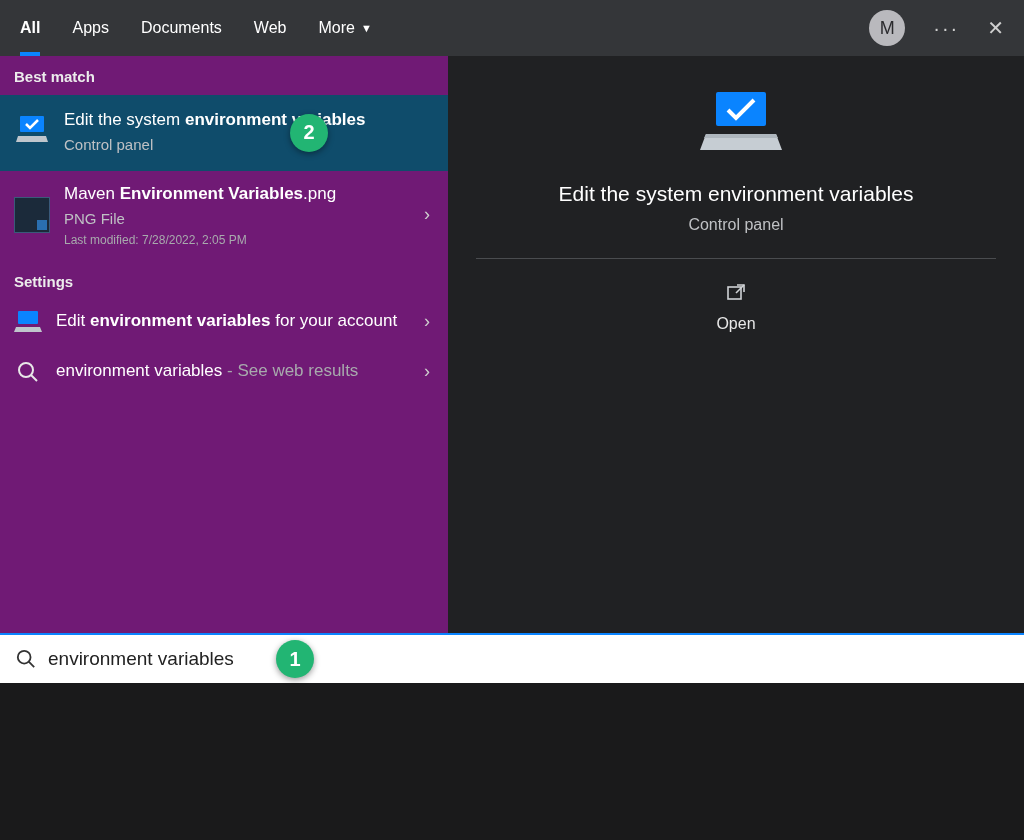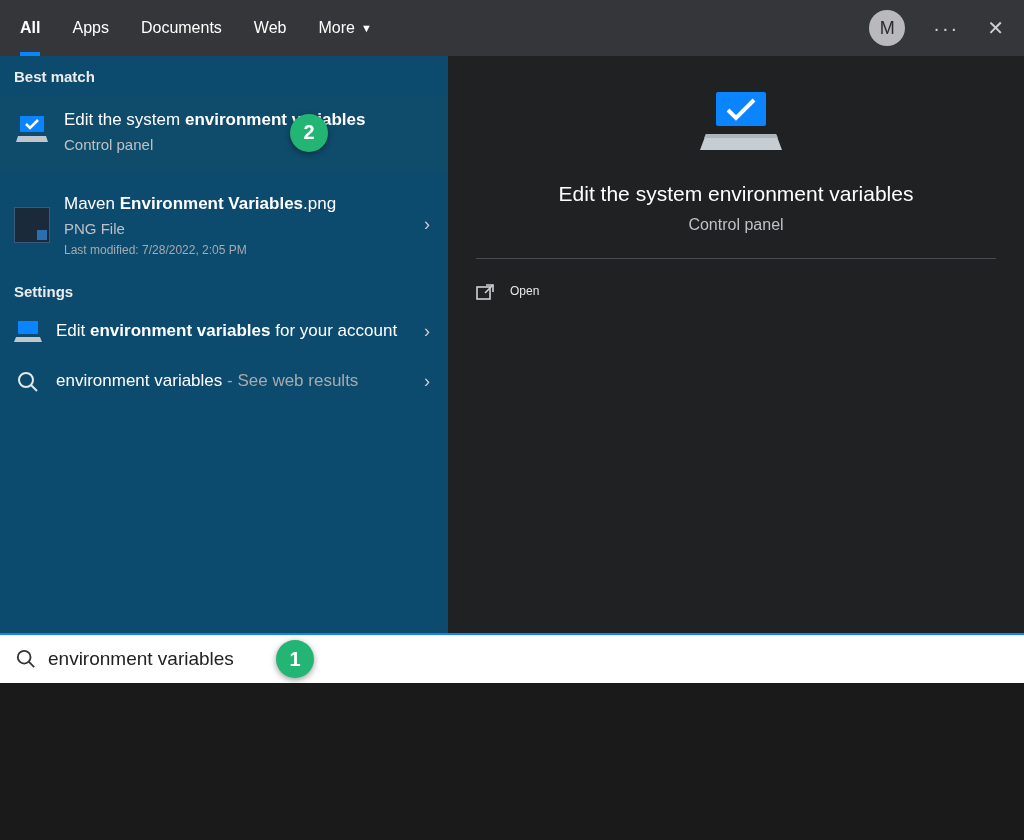--- a/index.html
+++ b/index.html
@@ -13,21 +13,21 @@
   .tab.active { color: #ffffff; font-weight: 600; }
   .tab.active::after { content: ""; position: absolute; bottom: 0; left: 0; right: 0; height: 4px; background: #0a84ff; }
   .tab .chev { margin-left: 6px; font-size: 11px; }
   .topbar-right { margin-left: auto; display: flex; align-items: center; gap: 28px; }
   .avatar { width: 36px; height: 36px; border-radius: 50%; background: #b9b9bd; color: #2b2b2e; display: flex; align-items: center; justify-content: center; font-size: 18px; font-weight: 500; }
   .ellipsis { color: #cfcfcf; font-size: 20px; letter-spacing: 2px; cursor: pointer; }
   .close-x { color: #cfcfcf; font-size: 20px; cursor: pointer; font-weight: 300; }
 
   
   .main { flex: 1; display: flex; min-height: 0; }
-  .left { width: 448px; background: #0c4a6e; display: flex; flex-direction: column; overflow: hidden; }
+  .left { width: 448px; background: #701a75; display: flex; flex-direction: column; overflow: hidden; }
   .right { flex: 1; background: #202123; display: flex; flex-direction: column; }
 
   .section-hdr { padding: 12px 14px 10px 14px; font-size: 15px; font-weight: 600; color: #ececec; }
 
   .row { display: flex; align-items: center; padding: 10px 14px; gap: 14px; cursor: pointer; position: relative; }
   .row.selected { background: #0f4c6b; }
   .row .thumb { width: 36px; height: 36px; flex: none; display: flex; align-items: center; justify-content: center; }
   .row .body { flex: 1; min-width: 0; }
   .row .title { font-size: 17px; color: #fff; line-height: 1.35; }
   .row .title b { font-weight: 700; }
@@ -37,21 +37,21 @@
 
   .badge { position: absolute; width: 38px; height: 38px; border-radius: 50%; background: #22b573; color: #fff; display: flex; align-items: center; justify-content: center; font-size: 20px; font-weight: 600; z-index: 10; box-shadow: 0 2px 6px rgba(0,0,0,0.4); }
 
   
   .preview-wrap { padding-top: 32px; display: flex; flex-direction: column; align-items: center; }
   .preview-icon { width: 80px; height: 70px; position: relative; margin-bottom: 24px; }
   .preview-title { font-size: 21px; color: #fff; text-align: center; margin-bottom: 10px; }
   .preview-sub { font-size: 16px; color: #bfc1c4; text-align: center; margin-bottom: 24px; }
   .preview-sep { height: 1px; background: #4a4c4f; margin: 0 28px; }
   .actions { padding: 16px 28px; }
-  .action-row { display: flex; align-items: center; gap: 16px; padding: 8px 0; cursor: pointer; color: #e8e8e8; font-size: 12px; }
+  .action-row { display: flex; align-items: center; gap: 16px; padding: 8px 0; cursor: pointer; color: #e8e8e8; font-size: 16px; flex-direction: column; }
   .open-icon { width: 18px; height: 16px; position: relative; }
 
   
   .searchbar { height: 50px; border-top: 2px solid #0a84ff; background: #ffffff; display: flex; align-items: center; padding: 0 16px; gap: 12px; position: relative; }
   .searchbar .mag { color: #333; }
   .searchbar input { flex: 1; border: none; outline: none; font-size: 19px; color: #222; font-family: inherit; background: transparent; }
 
   
   .png-thumb { width: 36px; height: 36px; background: #1b2a3a; border: 1px solid #3a5a7a; position: relative; }
   .png-thumb::after { content: ""; position: absolute; right: 2px; bottom: 2px; width: 10px; height: 10px; background: #2a6fb0; }
@@ -109,21 +109,21 @@
           <div class="title">
             <span>Edit the system </span><b>environment variables</b>
           </div>
           <div class="sub">Control panel</div>
         </div>
         <div class="badge" style="right:120px; top:50%; transform:translateY(-50%);">
             <span>2</span>
           </div>
       </div>
 
-      <div class="row" style="padding-top:22px;padding-bottom:14px;">
+      <div class="row" style="padding-top:12px;padding-bottom:14px;">
         <div class="thumb">
           <div class="png-thumb"></div>
         </div>
         <div class="body">
           <div class="title">
             <span>Maven </span><b>Environment Variables</b><span>.png</span>
           </div>
           <div class="sub">PNG File</div>
           <div class="meta">Last modified: 7/28/2022, 2:05 PM</div>
         </div>

